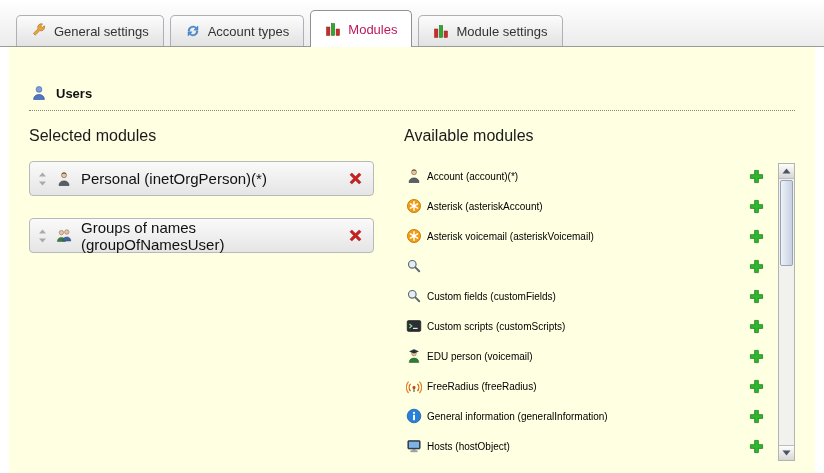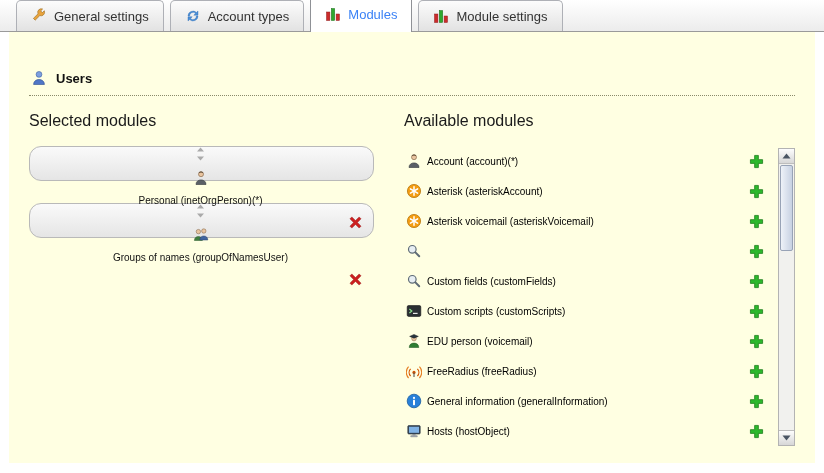--- a/index.html
+++ b/index.html
@@ -5,41 +5,41 @@
   * { box-sizing: border-box; }
   html,body { margin:0; padding:0; }
   body {
     width: 824px; height: 473px; overflow: hidden;
     background: #ffffff;
     font-family: "Liberation Sans", "DejaVu Sans", sans-serif;
     color: #000;
   }
   
   .tabbar {
-    height: 32px;
+    height: 47px;
     background: linear-gradient(#ffffff, #ececec);
     border-bottom: 1px solid #9a9a9a;
     display: flex; align-items: flex-end;
     padding-left: 16px; gap: 6px;
   }
   .tab {
     display: flex; align-items: center; gap: 7px;
     height: 31px; padding: 0 14px;
     border: 1px solid #aeb0b6; border-bottom: none;
     border-radius: 5px 5px 0 0;
     background: linear-gradient(#fcfcfc, #e2e2e2);
     font-size: 13px; color: #333;
     cursor: pointer; white-space: nowrap;
   }
   .tab.active {
     height: 37px;
     background: #ffffff;
     margin-bottom: -1px;
     border-color: #8f9196;
-    color: #3b82f6;
+    color: #be185d;
   }
   .tab svg { display:block; }
   
   .content {
     margin: 0 9px;
     height: 431px;
     background: #ffffe2;
     padding: 0 20px 0 20px;
     position: relative;
   }
@@ -54,24 +54,24 @@
   .right-col { flex: 1; }
   .col-heading {
     font-size: 16px; color: #1a1a1a;
     margin: 6px 0 16px 0;
   }
   
   .sel-box {
     width: 345px; height: 35px;
     display: flex; align-items: center; gap: 9px;
     padding: 0 10px 0 8px;
-    border: 1px solid #b9b9b9; border-radius: 12px;
+    border: 1px solid #b9b9b9; border-radius: 4px;
     background: linear-gradient(#fafafa, #e5e5e5);
     margin-bottom: 22px;
-    font-size: 10px; color: #111; flex-direction: column;
+    font-size: 15px; color: #111;
   }
   .sel-box .grip { cursor: grab; display:flex; align-items:center; }
   .sel-box .del { margin-left: auto; cursor: pointer; display:flex; }
   
   .avail-body { display: flex; align-items: stretch; }
   .avail-list { flex: 1; }
   .avail-row {
     height: 30px;
     display: flex; align-items: center; gap: 5px;
     font-size: 10px; color: #000;

